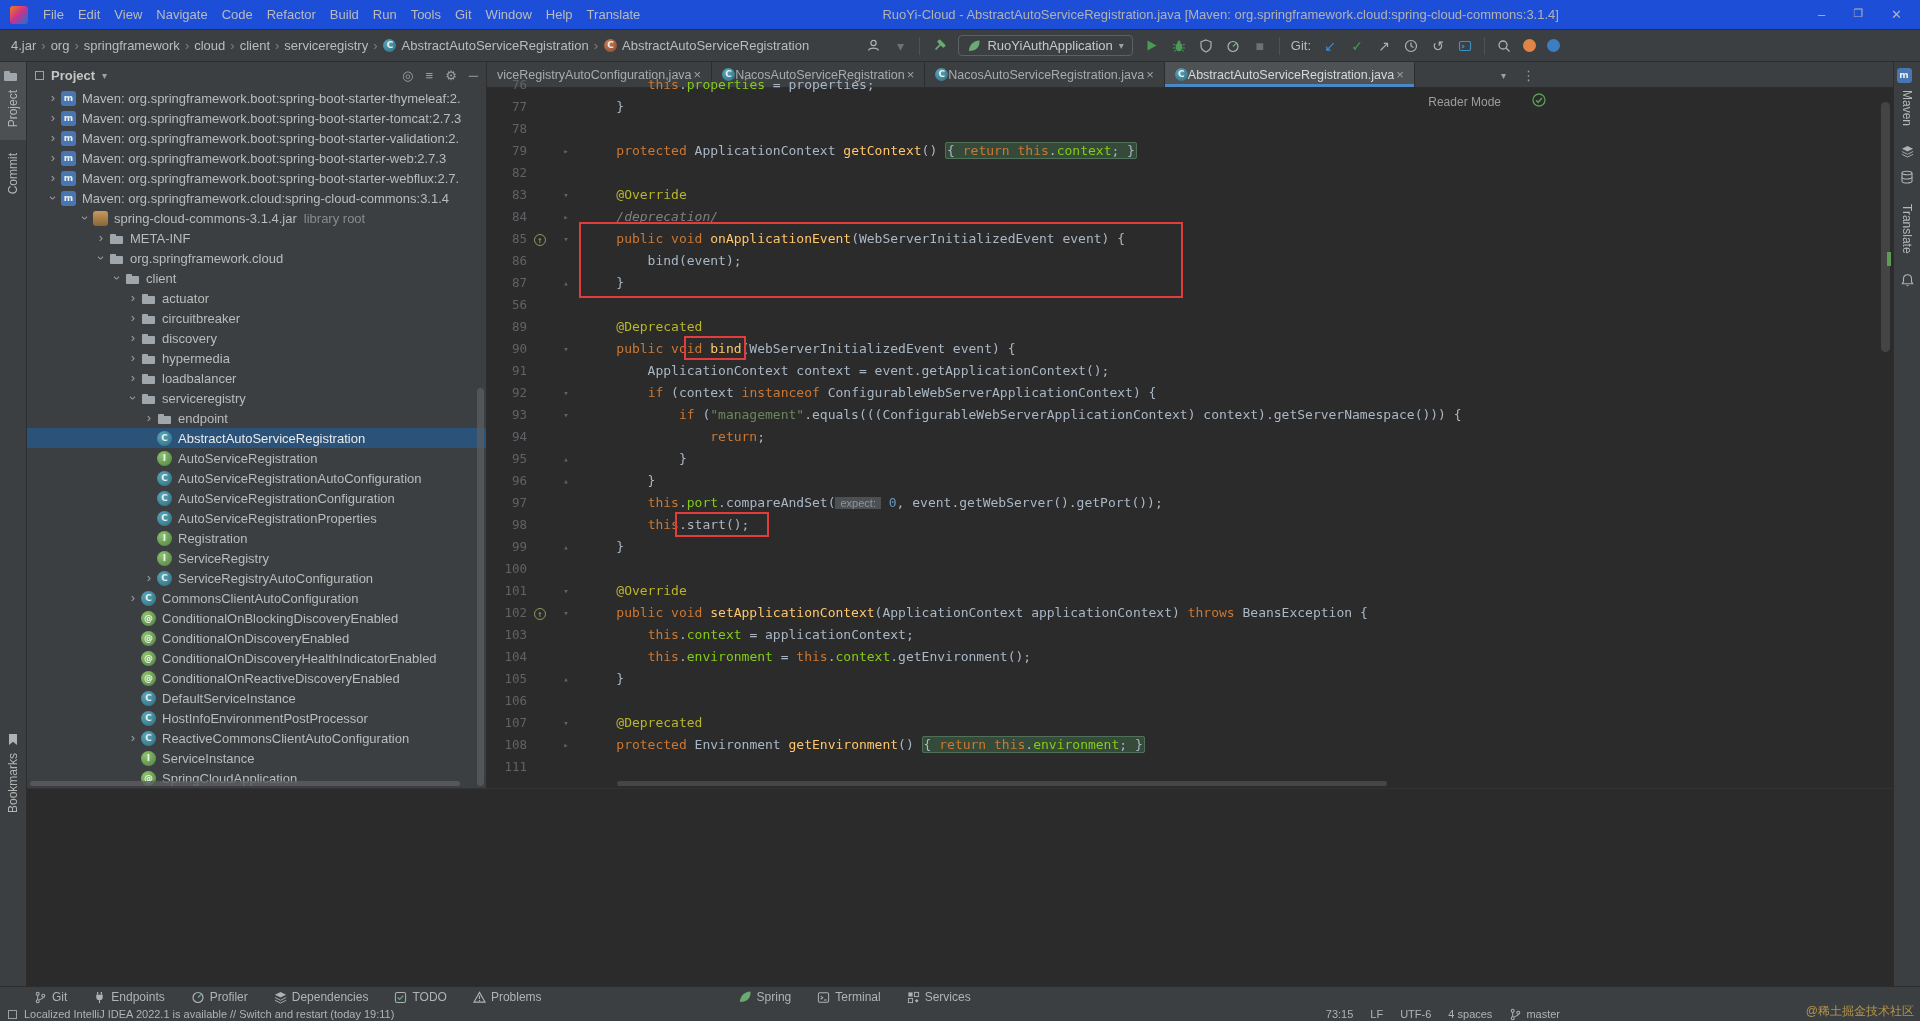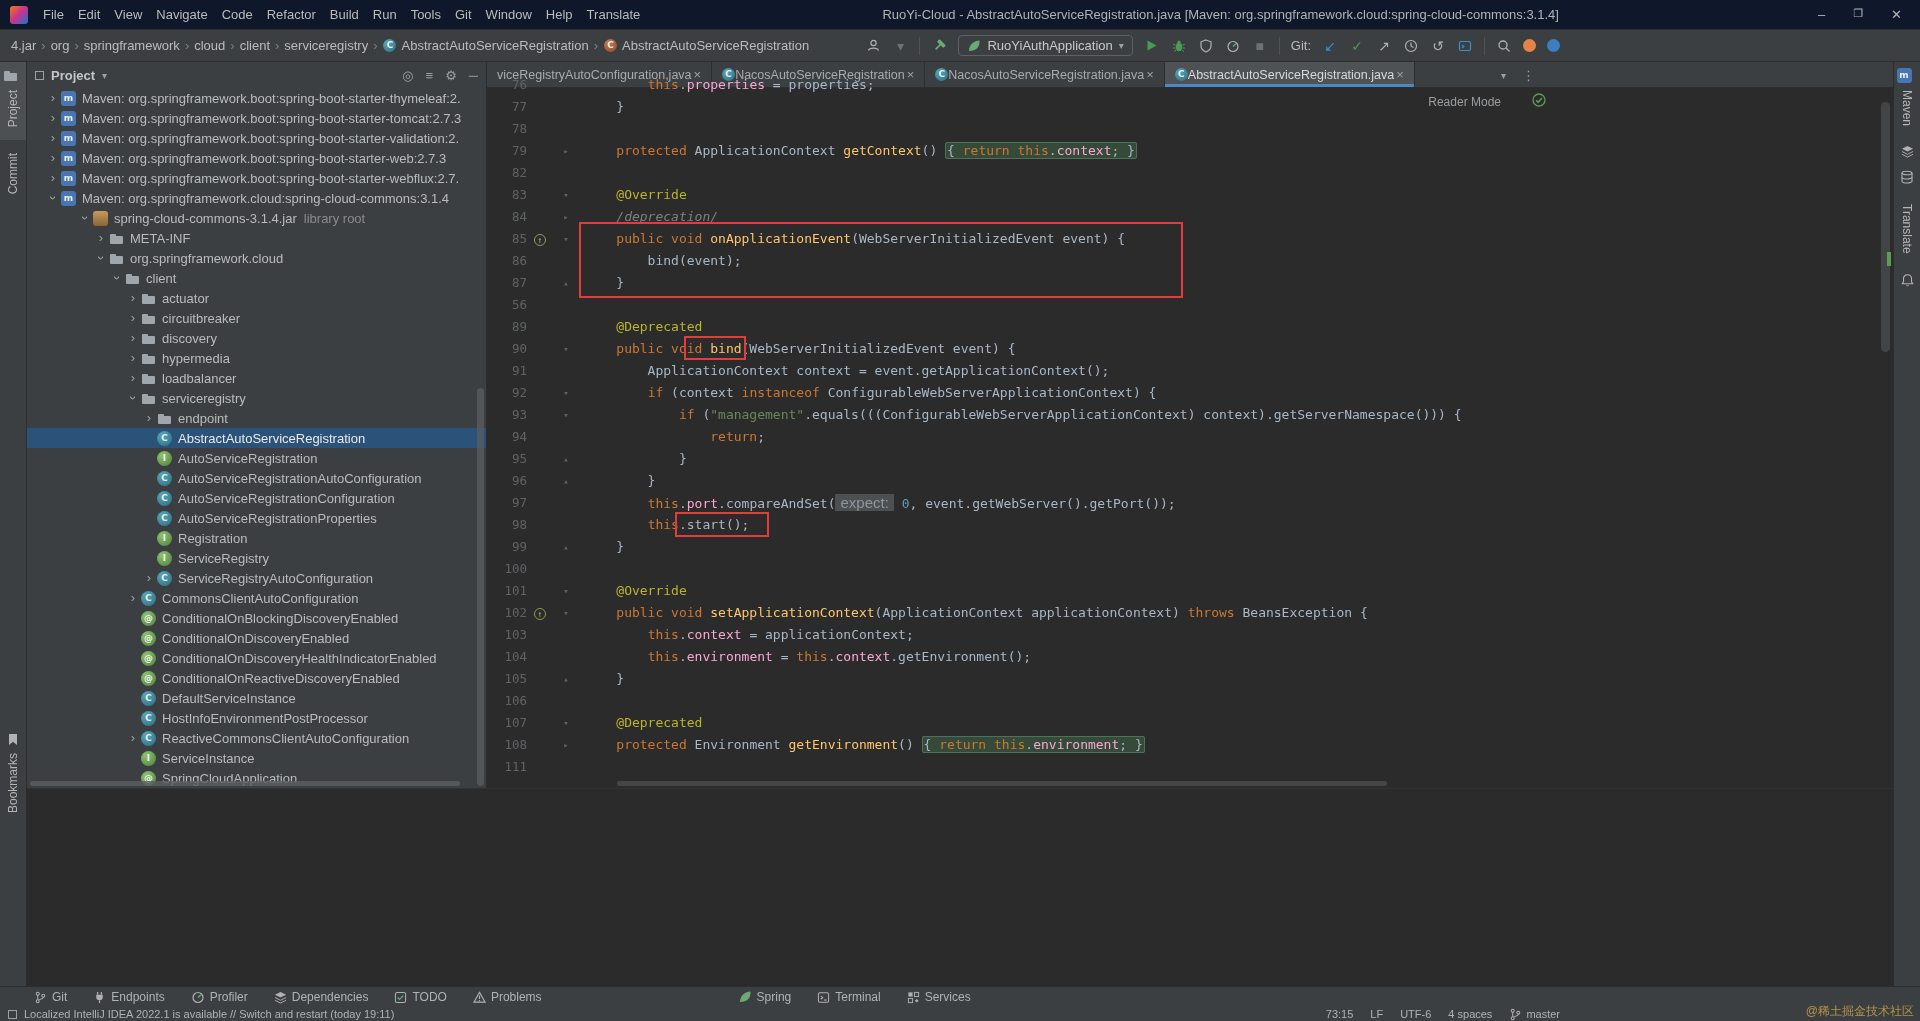--- a/index.html
+++ b/index.html
@@ -1,19 +1,19 @@
 <!DOCTYPE html>
 <html><head>
 <meta charset="utf-8">
 <style>
 *{box-sizing:border-box;margin:0;padding:0}
 html,body{width:1920px;height:1021px;overflow:hidden}
 body{background:#2b2b2b;color:#bbbbbb;font-family:"Liberation Sans",sans-serif;font-size:13px}
 
-.titlebar{height:30px;background:#0f172a;border-bottom:1px solid #2d2d2d;display:flex;align-items:center;padding:0 10px;white-space:nowrap}
+.titlebar{height:30px;background:#1d4ed8;border-bottom:1px solid #2d2d2d;display:flex;align-items:center;padding:0 10px;white-space:nowrap}
 .logo{width:18px;height:18px;border-radius:3px;background:linear-gradient(135deg,#f97a12,#c9328e 48%,#1276d2);margin-right:8px;flex:none}
 .menu{padding:0 7px;color:#bbb;cursor:default}
 .wintitle{margin:0 auto;color:#b2b2b2;overflow:hidden;text-overflow:ellipsis}
 .winbtns{display:flex;gap:28px;margin-left:24px;padding-right:8px;color:#b5b5b5;font-size:13px}
 
 .navbar{height:32px;background:#3c3f41;border-bottom:1px solid #2d2d2d;display:flex;align-items:center;padding:0 8px;white-space:nowrap}
 .crumbs{display:flex;align-items:center}
 .crumb{padding:0 3px;color:#bbb}
 .csep{color:#7d8082;padding:0 2px;font-size:13px}
 .bcico{display:inline-flex;margin:0 2px 0 4px;vertical-align:-2px}
@@ -71,26 +71,26 @@
 .code{position:absolute;top:26px;left:0;right:16px;font-family:"DejaVu Sans Mono",monospace;font-size:13px;line-height:22px;margin-top:-14px}
 .cline{display:flex;height:22px;white-space:pre}
 .lnum{width:40px;text-align:right;color:#606366;flex:none;font-size:12.5px}
 .gicon{width:26px;flex:none;text-align:center}
 .fmark{width:26px;flex:none;text-align:center;color:#606366;font-size:9px;line-height:22px}
 .ctext{padding-left:6px;color:#a9b7c6}
 .seg-plain{color:#a9b7c6}
 .seg-kw{color:#cc7832}
 .seg-ann{color:#bbb529}
 .seg-decl{color:#ffc66b}
-.seg-field{color:#f9a8d4}
+.seg-field{color:#84cc16}
 .seg-str{color:#6a8759}
 .seg-num{color:#6897bb}
 .seg-cmt{color:#808080;font-style:italic}
 .fold-chip{background:#364a3a;border:1px solid #50705a;border-radius:2px;padding:0 1px}
-.hint{background:#4c5052;color:#8f969c;border-radius:0;padding:0 5px;font-size:15px;font-family:"Liberation Sans",sans-serif}
+.hint{background:#4c5052;color:#8f969c;border-radius:0;padding:0 5px;font-size:11px;font-family:"Liberation Sans",sans-serif}
 .ovr{display:inline-block;width:12px;height:12px;border:1px solid #8a9a5b;border-radius:50%;color:#a3b06a;font-size:9px;line-height:10px;text-align:center}
 .redbox{position:absolute;border:2px solid #e13d3d;pointer-events:none}
 .rb1{left:92px;top:160px;width:604px;height:76px}
 .rb2{left:197px;top:274px;width:62px;height:24px}
 .rb3{left:188px;top:450px;width:94px;height:25px}
 .evscroll{position:absolute;top:40px;right:3px;width:9px;height:250px;background:#55595b;border-radius:5px;opacity:.55}
 .emark{position:absolute;top:190px;right:2px;width:4px;height:14px;background:#5c9c54}
 .ehscroll{position:absolute;left:130px;top:719px;width:770px;height:5px;background:#55595b;border-radius:3px;opacity:.6}
 
 .bottomempty{height:198px;background:#2b2b2b;border-top:1px solid #323232}

